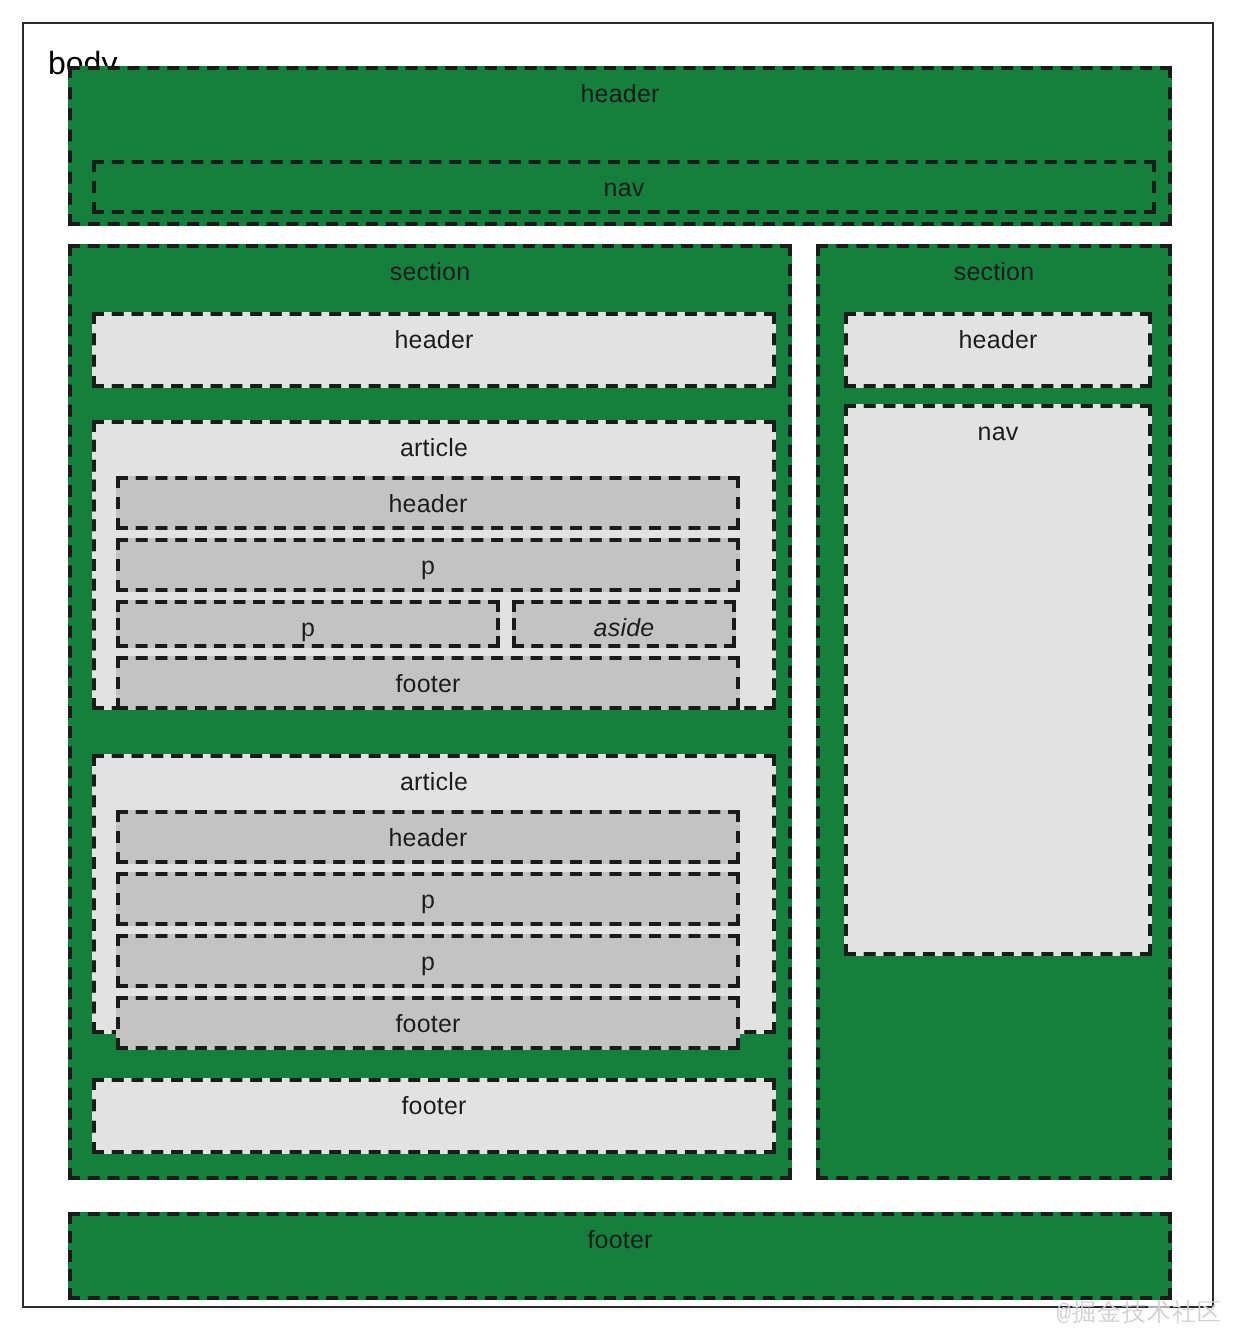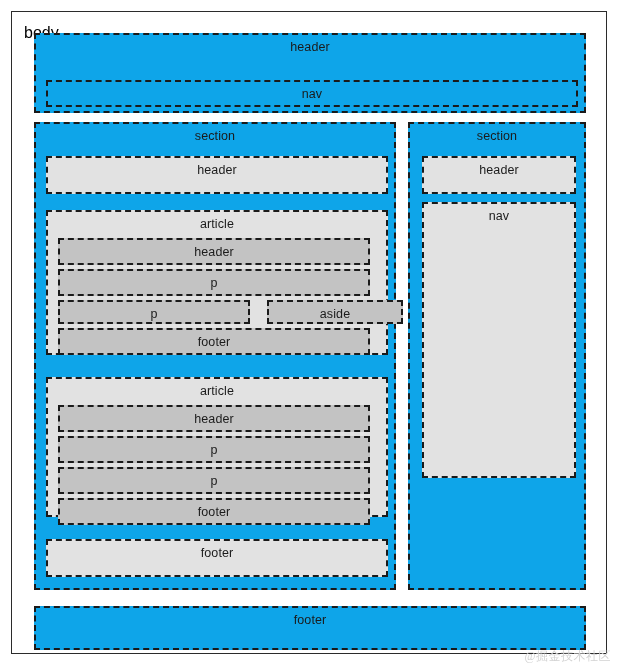--- a/index.html
+++ b/index.html
@@ -52,40 +52,40 @@
     text-align: center;
     padding-top: 6px;
     font-size: 12.5px;
     color: #1b1b1b;
     letter-spacing: 0.1px;
     white-space: nowrap;
     pointer-events: none;
   }
 
   
-  .lvl1 { background: #0ea5e9; }   
+  .lvl1 { background: #15803d; }   
   .lvl2 { background: #e2e2e2; }   
   .lvl3 { background: #c3c3c3; }   
 
   
   #el-header-top { left: 22px;  top: 21px;  width: 552px; height: 80px; }
   #el-nav-top    { left: 10px;  top: 45px;  width: 532px; height: 27px; }
 
   
   #el-section-left { left: 22px;  top: 110px; width: 362px; height: 468px; }
   #el-section-left-header { left: 10px; top: 32px; width: 342px; height: 38px; }
   #el-article-1 { left: 10px; top: 86px; width: 342px; height: 145px; }
   #el-article-2 { left: 10px; top: 253px; width: 342px; height: 140px; }
   #el-section-left-footer { left: 10px; top: 415px; width: 342px; height: 38px; }
 
   
   #a1-header { left: 10px; top: 26px;  width: 312px; height: 27px; }
   #a1-p1     { left: 10px; top: 57px;  width: 312px; height: 27px; }
   #a1-p2     { left: 10px; top: 88px;  width: 192px; height: 24px; }
-  #a1-aside  { left: 219px; top: 88px; width: 136px; height: 24px; }
+  #a1-aside  { left: 208px; top: 88px; width: 112px; height: 24px; font-style: italic; }
   #a1-footer { left: 10px; top: 116px; width: 312px; height: 27px; }
 
   
   #a2-header { left: 10px; top: 26px;  width: 312px; height: 27px; }
   #a2-p1     { left: 10px; top: 57px;  width: 312px; height: 27px; }
   #a2-p2     { left: 10px; top: 88px;  width: 312px; height: 27px; }
   #a2-footer { left: 10px; top: 119px; width: 312px; height: 27px; }
 
   
   #el-section-right { left: 396px; top: 110px; width: 178px; height: 468px; }
@@ -95,21 +95,21 @@
   
   #el-footer-bottom { left: 22px; top: 594px; width: 552px; height: 44px; }
 
   
   #watermark {
     position: absolute;
     right: 8px;
     bottom: 2px;
     font-size: 12px;
     color: #d3d3d3;
-    font-family: Liberation Serif, serif;
+    font-family: Liberation Mono, monospace;
     letter-spacing: 0.5px;
     user-select: none;
     pointer-events: none;
   }
 </style>
 </head>
 <body>
 
 <div id="page">
 

